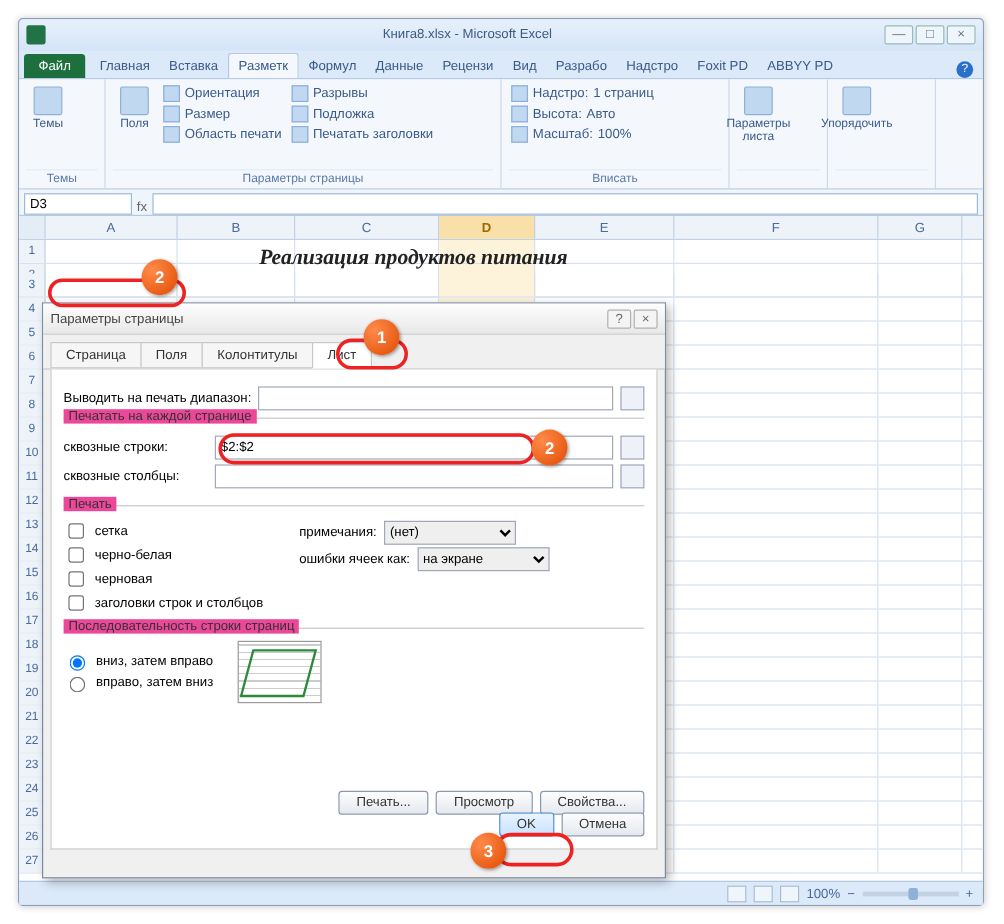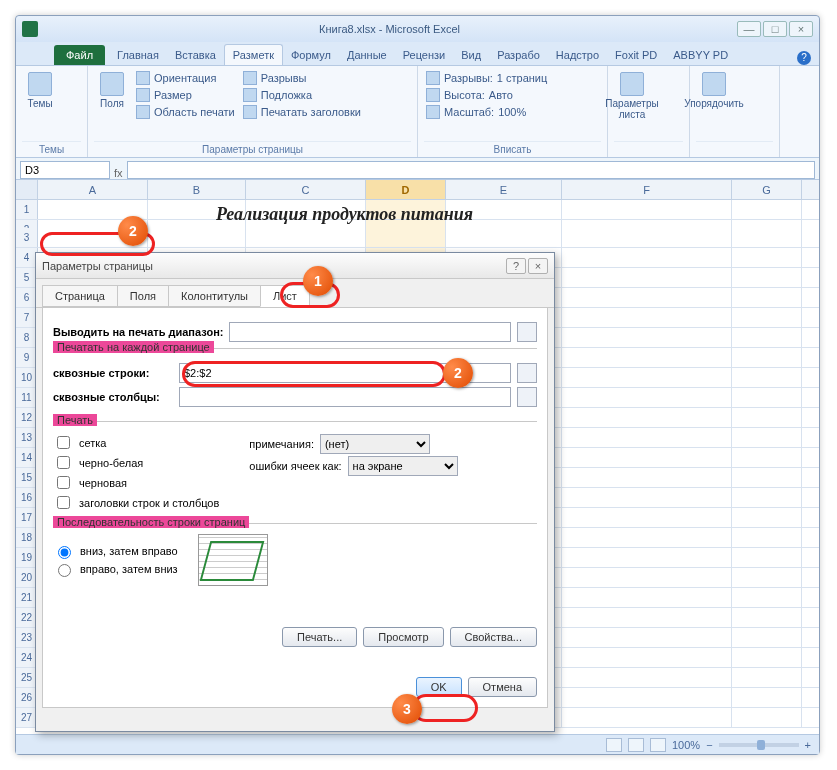--- a/index.html
+++ b/index.html
@@ -8,21 +8,21 @@
 
 .win { position: absolute; left: 15px; top: 15px; width: 805px; height: 740px; border: 1px solid #8ba0bc; border-radius: 4px; background: #cfe0f7; box-shadow: 0 0 6px rgba(0,0,0,.2); }
 .titlebar { height: 26px; display: flex; align-items: center; padding: 0 6px; background: linear-gradient(#e8f1fb,#d4e4f7); border-radius: 4px 4px 0 0; }
 .titlebar .icon { width: 16px; height: 16px; background: #217346; border-radius: 2px; margin-right: 6px; }
 .titlebar .title { flex: 1; text-align: center; color: #3b5a82; }
 .titlebar .wbtn { width: 24px; height: 16px; border: 1px solid #9bb; margin-left: 2px; border-radius: 2px; text-align: center; line-height: 14px; color: #677; background: #eef5fb; }
 
 
 .tabs { display: flex; align-items: flex-end; height: 24px; padding-left: 4px; background: #dce9f8; border-bottom: 1px solid #b5c9e2; }
 .tab { padding: 4px 8px; color: #3a5a8a; cursor: pointer; white-space: nowrap; }
-.tab.file { background: #1e6f3e; color: #fff; border-radius: 3px 3px 0 0; margin-right: 4px; padding: 4px 12px; margin-left: 34px; }
+.tab.file { background: #1e6f3e; color: #fff; border-radius: 3px 3px 0 0; margin-right: 4px; padding: 4px 12px; }
 .tab.active { background: #f4f8fd; border: 1px solid #b5c9e2; border-bottom: none; border-radius: 3px 3px 0 0; }
 .tabs .help { margin-left: auto; display: flex; gap: 6px; padding-right: 8px; }
 .tabs .help span { width: 14px; height: 14px; border-radius: 50%; background: #2a6fc9; color:#fff; text-align:center; line-height:14px; font-size:10px; }
 
 
 .ribbon { background: #f4f8fd; height: 92px; display: flex; border-bottom: 1px solid #b5c9e2; }
 .rgroup { border-right: 1px solid #cdd9e8; padding: 4px 6px 2px; display: flex; flex-direction: column; justify-content: space-between; }
 .rgroup .body { display: flex; gap: 4px; align-items: flex-start; }
 .rgroup .lbl { text-align: center; font-size: 10px; color: #5a7aa8; padding-top: 2px; border-top: 1px solid #e2ebf5; }
 .bigbtn { width: 36px; display: flex; flex-direction: column; align-items: center; gap: 2px; padding: 2px; }
@@ -58,37 +58,37 @@
 
 .dlg { position: absolute; left: 35px; top: 252px; width: 520px; height: 480px; background: #f0f0f0; border: 1px solid #7a8aa0; box-shadow: 3px 3px 8px rgba(0,0,0,.3); }
 .dlg .dtitle { height: 26px; background: linear-gradient(#fdfdfd,#e8e8e8); display: flex; align-items: center; padding: 0 6px; border-bottom: 1px solid #c8c8c8; }
 .dlg .dtitle .t { flex: 1; color: #444; }
 .dlg .dtitle .b { width: 20px; height: 16px; border: 1px solid #b0b0b0; margin-left: 2px; text-align: center; line-height: 14px; color: #666; background: #f4f4f4; border-radius: 2px; }
 .dlg .dtabs { display: flex; padding: 6px 6px 0; background: #f0f0f0; border-bottom: 1px solid #c8c8c8; }
 .dtab { padding: 4px 12px; border: 1px solid #c8c8c8; background: #f6f6f6; margin-right: -1px; color: #333; cursor: pointer; }
 .dtab.active { background: #fff; border-bottom-color: #fff; position: relative; top: 0; }
 .dlg .dbody { background: #fff; margin: 0 6px 6px; padding: 10px; height: 400px; border: 1px solid #c8c8c8; border-top: none; position: relative; }
 .drow { display: flex; align-items: center; gap: 6px; margin: 4px 0; }
-.drow label { white-space: nowrap; font-weight: bold; }
+.drow label { white-space: nowrap; }
 .drow input[type=text] { flex: 1; height: 20px; border: 1px solid #a0a8b8; padding: 0 4px; }
 .refbtn { width: 20px; height: 20px; border: 1px solid #a0a8b8; background: #eef2f8; }
 .fieldset { border: none; border-top: 1px solid #c8c8c8; padding: 6px 0 4px; margin: 6px 0 2px; }
 .fieldset .leg { position: relative; top: -14px; background: #ec4899; display: inline-block; padding: 0 4px; color: #333; }
 .fieldset .content { margin-top: -8px; }
 .chk { display: flex; align-items: center; gap: 6px; margin: 1px 0; }
 .chk input { width: 13px; height: 13px; }
 .pcol { display: flex; gap: 30px; }
 .selrow { display: flex; align-items: center; gap: 6px; margin: 2px 0; }
 .selrow select { width: 110px; height: 20px; border: 1px solid #a0a8b8; }
 .radio { display: flex; align-items: center; gap: 6px; margin: 2px 0; }
 .pageorder { display: flex; gap: 20px; align-items: center; }
 .pageimg { width: 70px; height: 52px; border: 1px solid #999; background: repeating-linear-gradient(0deg,#fff,#fff 5px,#ccc 5px,#ccc 6px), repeating-linear-gradient(90deg,transparent,transparent 16px,#ccc 16px,#ccc 17px); position: relative; }
 .pageimg::after { content:""; position:absolute; left:6px; top:6px; width:50px; height:36px; border:2px solid #2a8a3a; transform: skewX(-15deg); }
 .dfooter { position: absolute; bottom: 10px; right: 10px; display: flex; gap: 6px; }
-.dfooter2 { position: absolute; bottom: 60px; right: 10px; display: flex; gap: 6px; }
+.dfooter2 { position: absolute; bottom: 28px; right: 10px; display: flex; gap: 6px; }
 .btn { padding: 3px 14px; border: 1px solid #8a98ac; background: linear-gradient(#fdfdfd,#e4e8ee); border-radius: 3px; color: #333; }
 
 
 .hl { position: absolute; border: 3px solid #e22; border-radius: 14px; pointer-events: none; }
 .callout { position: absolute; width: 30px; height: 30px; border-radius: 50%; background: radial-gradient(circle at 30% 30%, #ff8b4a, #e04a00); color: #fff; font-weight: bold; text-align: center; line-height: 30px; font-size: 14px; box-shadow: 1px 1px 3px rgba(0,0,0,.4); pointer-events:none; }
 
 
 .status { position: absolute; bottom: 0; left:0; right:0; height: 20px; background: #dce9f8; border-top: 1px solid #b5c9e2; display: flex; align-items: center; justify-content: flex-end; padding: 0 8px; gap: 6px; font-size: 10px; color: #4a6a9a; }
 .status .vbtn { width: 16px; height: 14px; border: 1px solid #a8bcd6; background: #eef5fb; }
 .status .slider { width: 80px; height: 4px; background: #c2d1e4; position: relative; }
@@ -169,21 +169,21 @@
             </div>
         </div>
       </div>
       <div class="lbl">Параметры страницы</div>
     </div>
     <div class="rgroup" style="width:190px">
       <div class="body">
         <div class="col">
           <div class="smbtn">
               <div class="ic"></div>
-              <span>Разрывы:</span> 
+              <span>Надстро:</span> 
               <span>1 страниц</span>
             </div>
           <div class="smbtn">
               <div class="ic"></div>
               <span>Высота:</span> 
               <span>Авто</span>
             </div>
           <div class="smbtn">
               <div class="ic"></div>
               <span>Масштаб:</span> 

